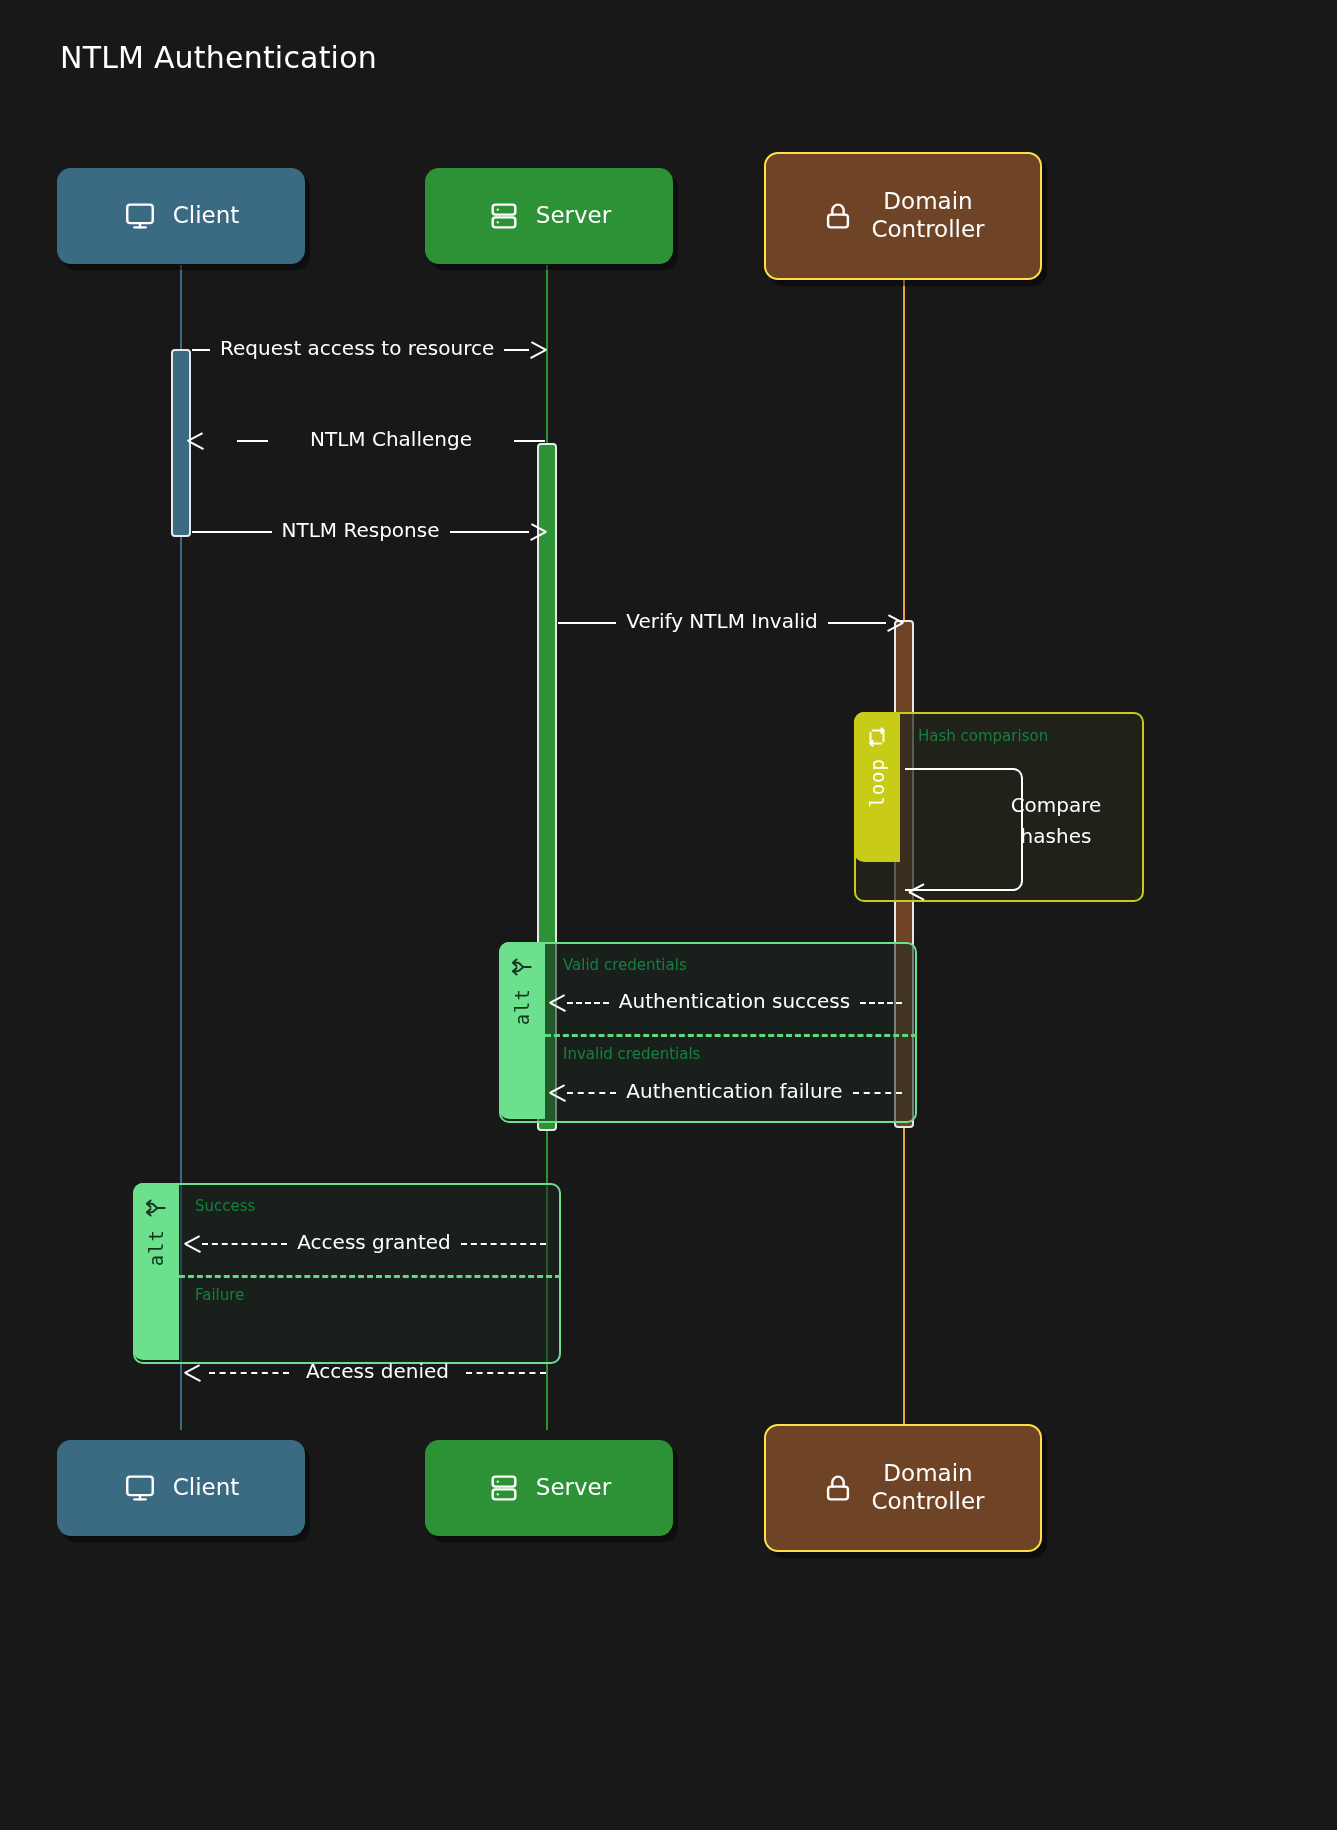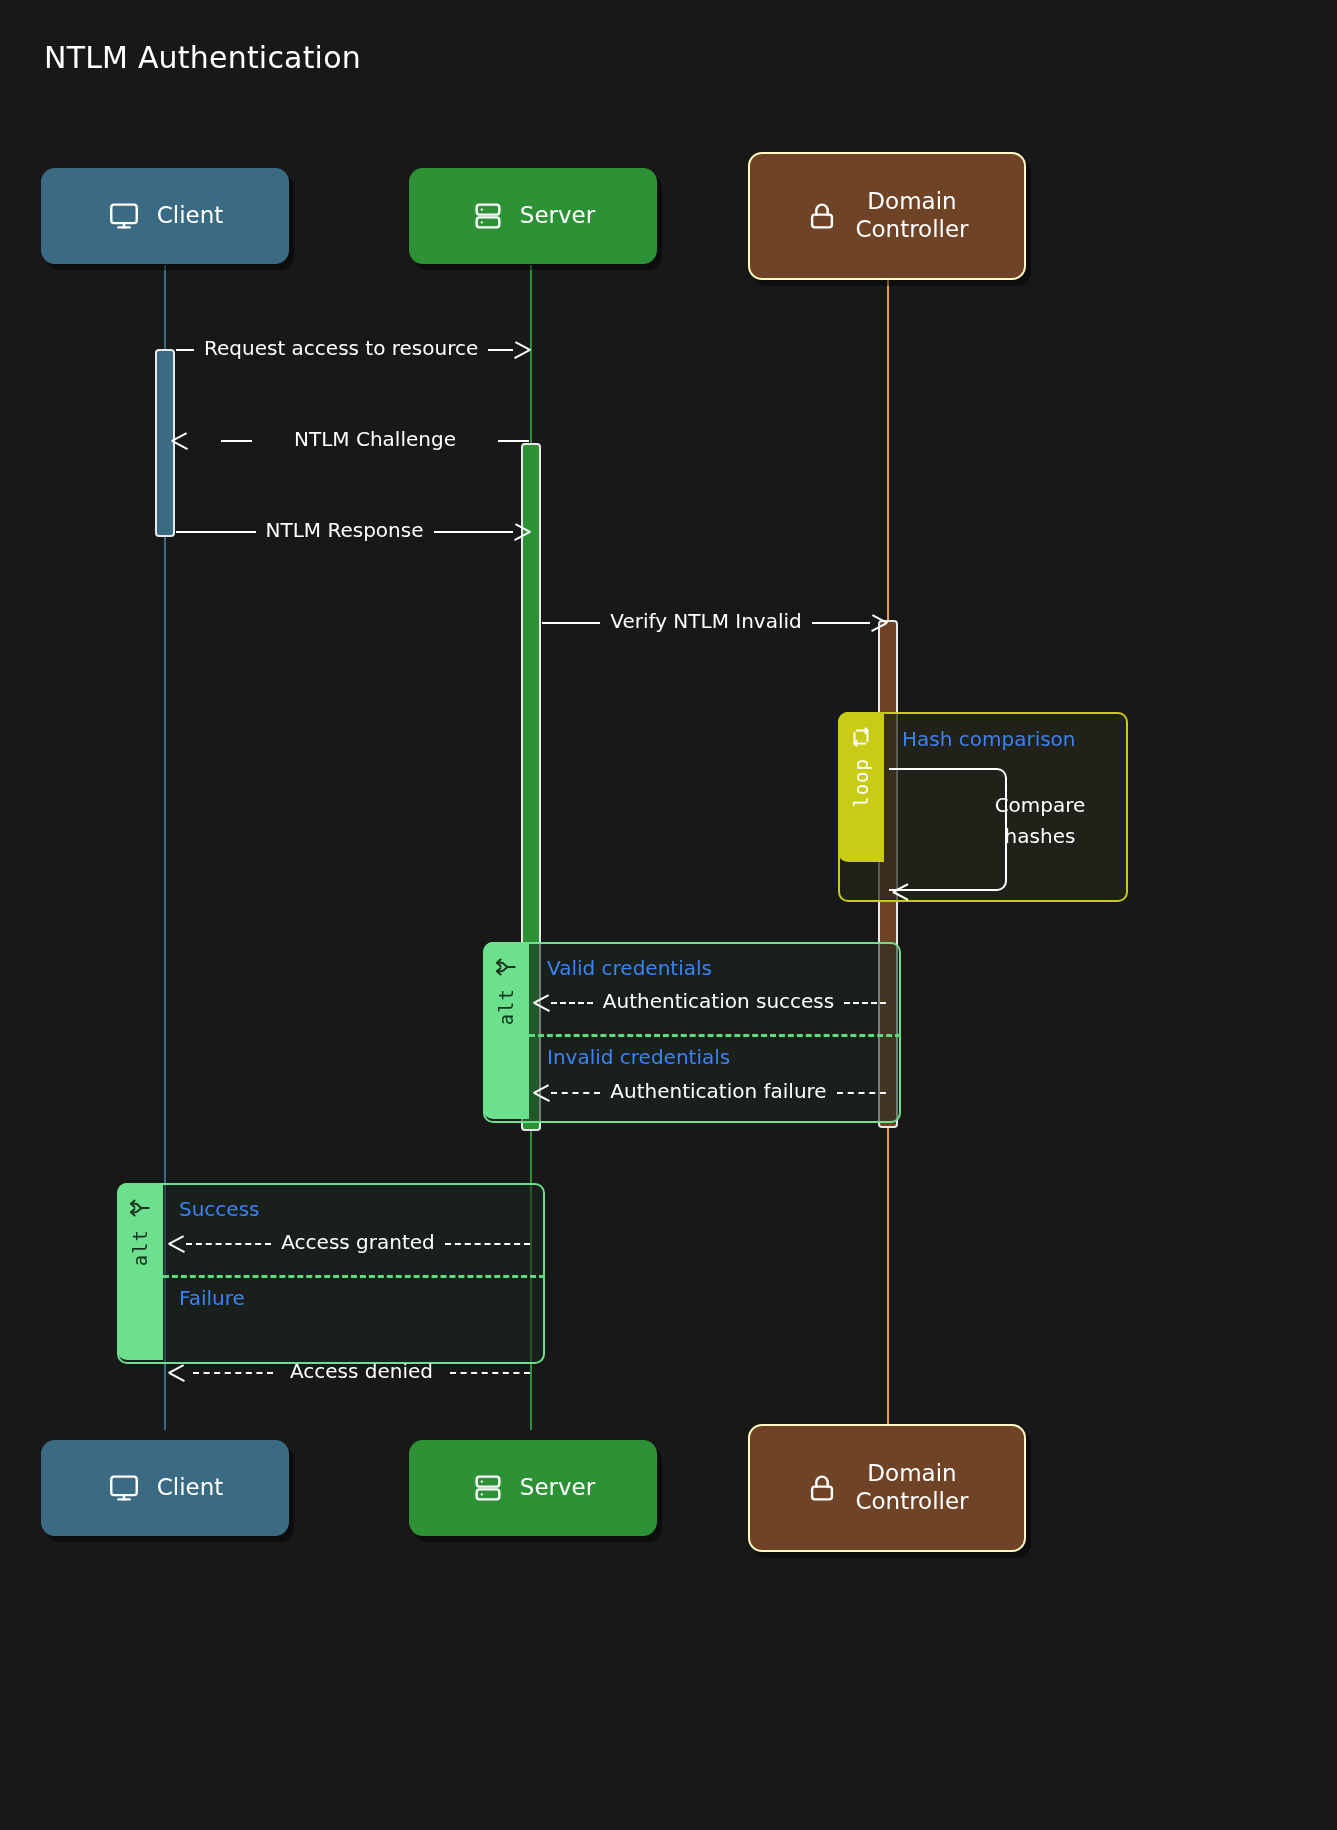--- a/index.html
+++ b/index.html
@@ -11,20 +11,21 @@
     width: 1337px;
     height: 1830px;
     position: relative;
     font-family: "DejaVu Sans", sans-serif;
     color: #f2f2f2;
     overflow: hidden;
   }
   .canvas {
     position: absolute;
     inset: 0;
+    margin-left: 16px;
   }
 
   
   #diagram-title {
     position: absolute;
     left: 44px;
     top: 40px;
     font-size: 30px;
     font-weight: 400;
     color: #ffffff;
@@ -52,21 +53,21 @@
   .participant .p-icon {
     width: 34px;
     height: 34px;
     flex: none;
     display: block;
   }
   .participant .p-icon svg { display:block; width:100%; height:100%; }
 
   .p-client  { background: #3a6b82; }
   .p-server  { background: #2d9236; gap: 15px; }
-  .p-dc      { background: #6f4325; border: 2px solid #fef9c3; }
+  .p-dc      { background: #6f4325; border: 2px solid #fde047; }
 
   
   .lifeline {
     position: absolute;
     width: 2px;
   }
 
   
   .activation {
     position: absolute;
@@ -183,22 +184,22 @@
     font-size: 19px;
     writing-mode: vertical-rl;
     transform: rotate(180deg);
     letter-spacing: 1px;
   }
   .frag-tab.loop-tab .tab-text { color: #ffffff; }
   .frag-tab.alt-tab  .tab-text { color: #10361f; }
 
   .frag-label {
     position: absolute;
-    font-size: 20px;
-    color: #3b82f6;
+    font-size: 15px;
+    color: #15803d;
     white-space: nowrap;
   }
   .frag-divider {
     position: absolute;
     height: 0;
     border-top: 3px dashed #5fd980;
   }
 </style>
 </head>
 <body>

